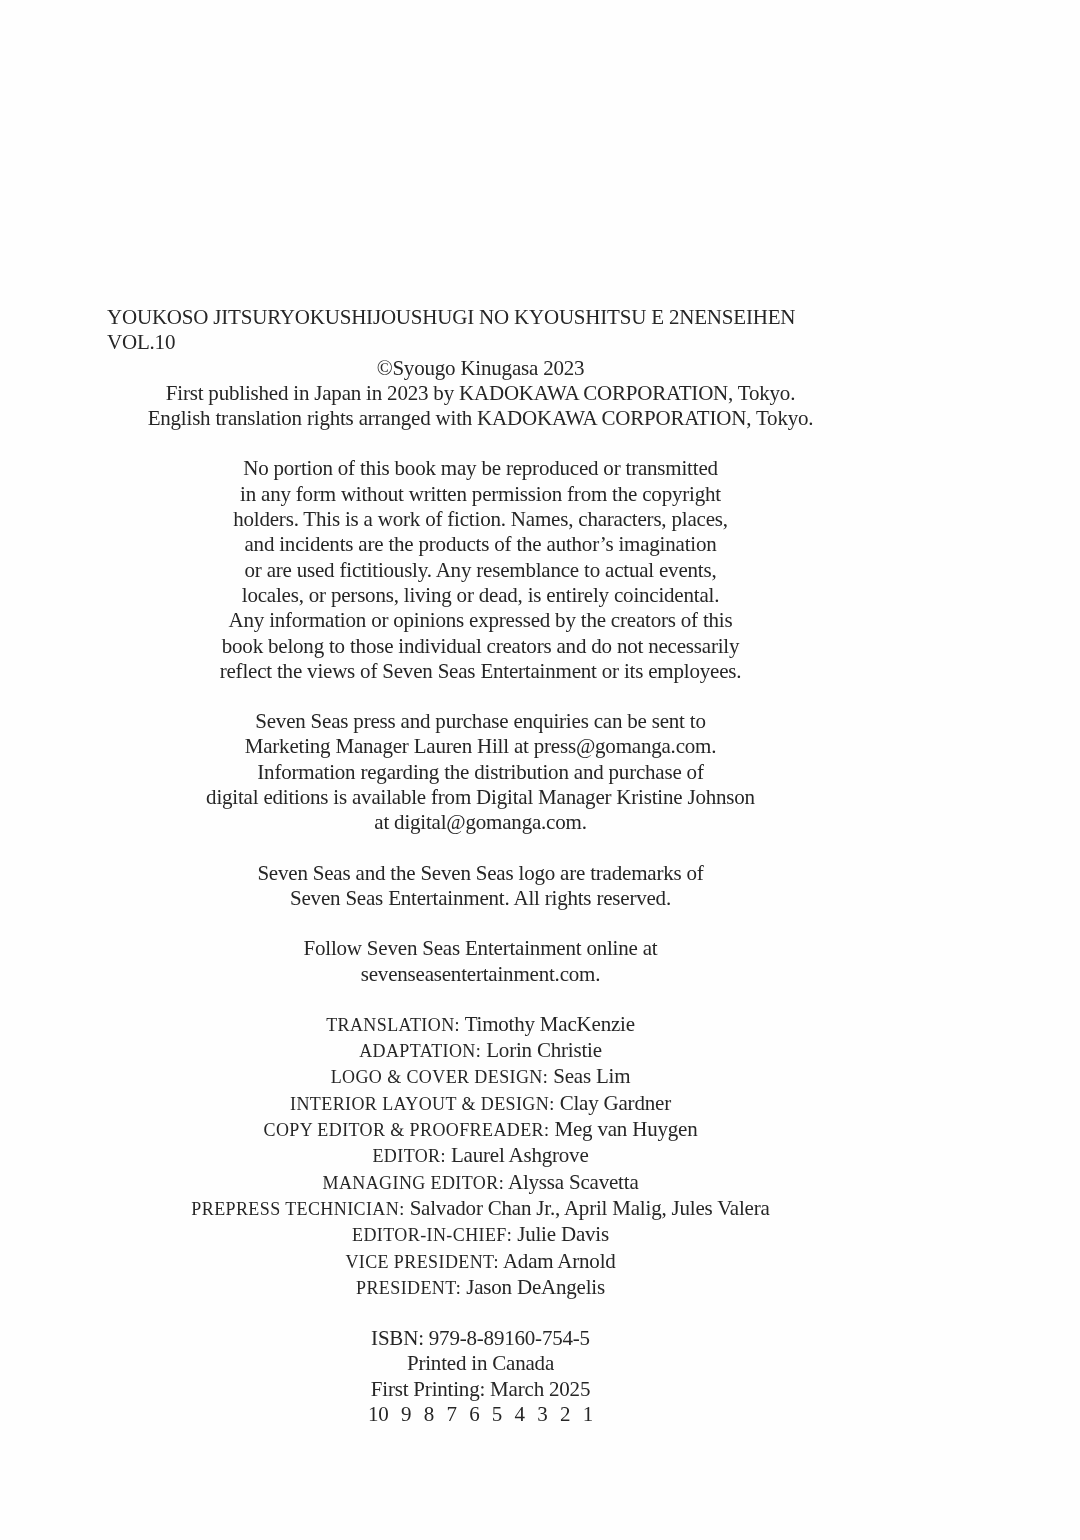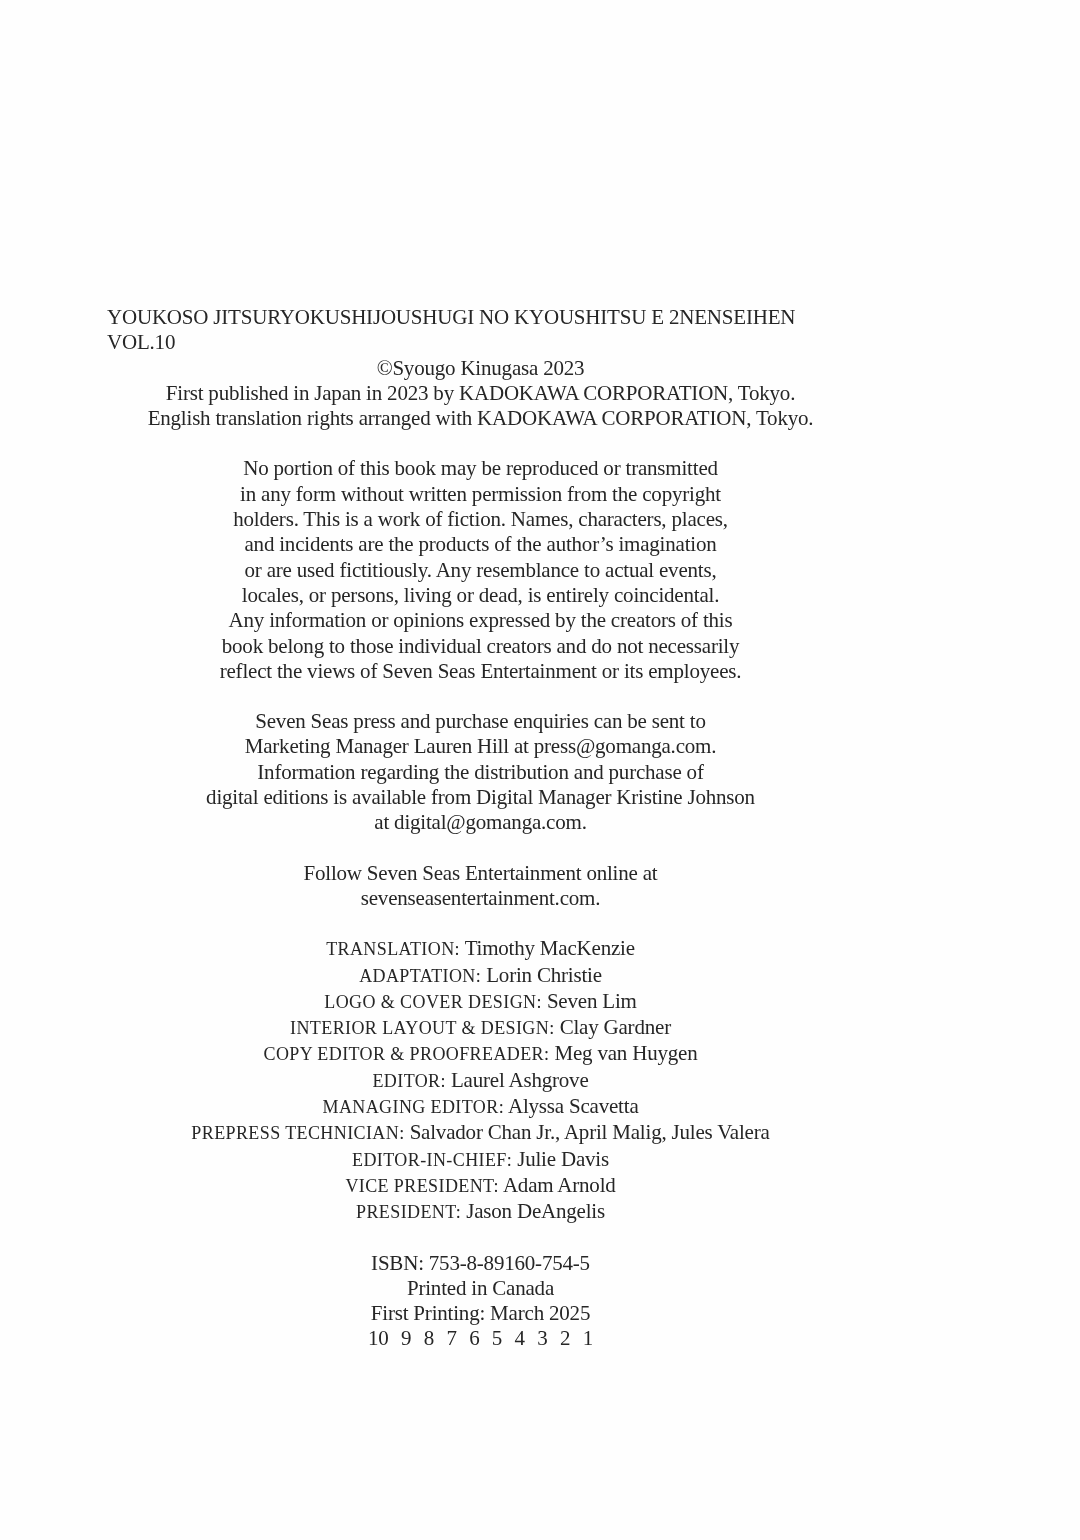--- a/index.html
+++ b/index.html
@@ -71,38 +71,40 @@
 Any information or opinions expressed by the creators of this
 book belong to those individual creators and do not necessarily
 reflect the views of Seven Seas Entertainment or its employees.</p>
 
   <p class="block">Seven Seas press and purchase enquiries can be sent to
 Marketing Manager Lauren Hill at press@gomanga.com.
 Information regarding the distribution and purchase of
 digital editions is available from Digital Manager Kristine Johnson
 at digital@gomanga.com.</p>
 
+  <p class="block">Seven Seas and the Seven Seas logo are trademarks of
+Seven Seas Entertainment. All rights reserved.</p>
 
   <p class="block">Follow Seven Seas Entertainment online at
 sevenseasentertainment.com.</p>
 
   <div class="block credits">
     <div class="credit-row"><span class="credit-label">TRANSLATION:</span> <span>Timothy MacKenzie</span></div>
     <div class="credit-row"><span class="credit-label">ADAPTATION:</span> <span>Lorin Christie</span></div>
-    <div class="credit-row"><span class="credit-label">LOGO &amp; COVER DESIGN:</span> <span>Seven Lim</span></div>
+    <div class="credit-row"><span class="credit-label">LOGO &amp; COVER DESIGN:</span> <span>Seas Lim</span></div>
     <div class="credit-row"><span class="credit-label">INTERIOR LAYOUT &amp; DESIGN:</span> <span>Clay Gardner</span></div>
     <div class="credit-row"><span class="credit-label">COPY EDITOR &amp; PROOFREADER:</span> <span>Meg van Huygen</span></div>
     <div class="credit-row"><span class="credit-label">EDITOR:</span> <span>Laurel Ashgrove</span></div>
     <div class="credit-row"><span class="credit-label">MANAGING EDITOR:</span> <span>Alyssa Scavetta</span></div>
     <div class="credit-row"><span class="credit-label">PREPRESS TECHNICIAN:</span> <span>Salvador Chan Jr., April Malig, Jules Valera</span></div>
     <div class="credit-row"><span class="credit-label">EDITOR-IN-CHIEF:</span> <span>Julie Davis</span></div>
     <div class="credit-row"><span class="credit-label">VICE PRESIDENT:</span> <span>Adam Arnold</span></div>
     <div class="credit-row"><span class="credit-label">PRESIDENT:</span> <span>Jason DeAngelis</span></div>
   </div>
 
   <div class="block imprint">
-    <div>ISBN: 753-8-89160-754-5</div>
+    <div>ISBN: 979-8-89160-754-5</div>
     <div>Printed in Canada</div>
     <div>First Printing: March 2025</div>
     <div class="print-run">10 9 8 7 6 5 4 3 2 1</div>
   </div>
 
 </div>
 
 </body></html>

